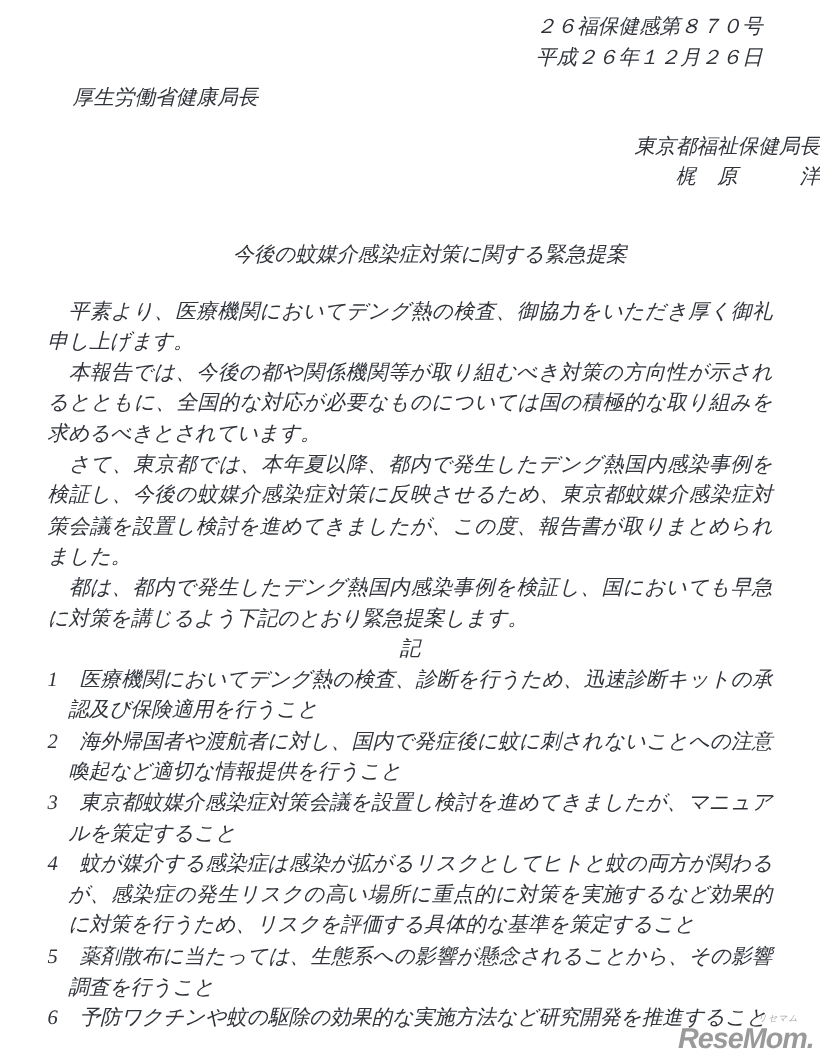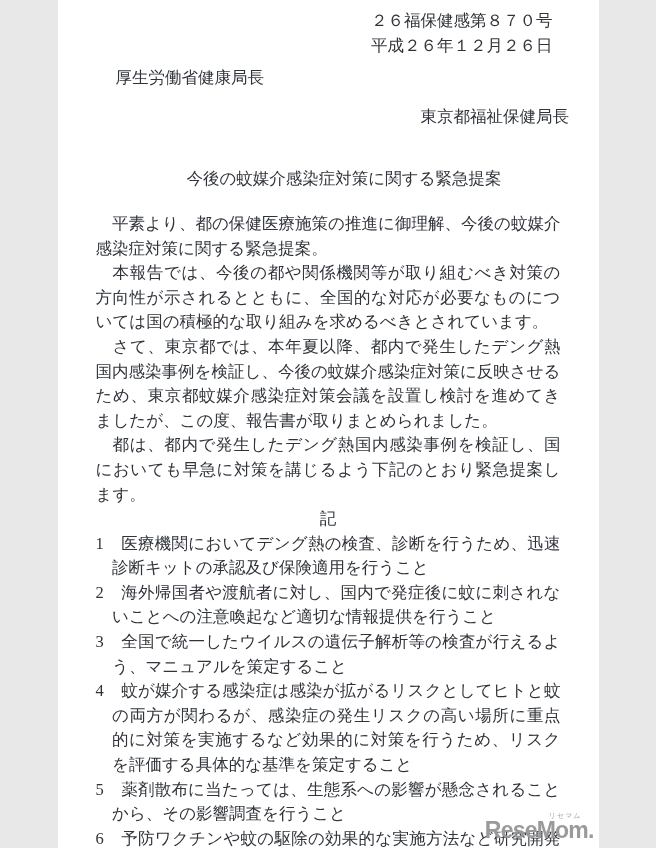--- a/index.html
+++ b/index.html
@@ -1,43 +1,45 @@
 <!DOCTYPE html>
 <html lang="ja"><head>
 <meta charset="utf-8">
 <style>
   * { margin: 0; padding: 0; box-sizing: border-box; }
   html, body { background: #e8e8e8; }
   .page {
     position: relative;
-    width: 541px;
+    width: 656px;
     height: 848px;
     margin: 0 auto;
     background: #ffffff;
     color: #30343a;
     font-family: "Liberation Serif", "DejaVu Serif", serif;
     font-size: 16.5px;
     line-height: 24.6px;
     overflow: hidden;
+    font-style: italic;
   }
   
   .doc-head {
     padding: 9px 46px 0 0;
     text-align: right;
   }
   
   .addressee {
     margin: 8px 0 0 58px;
   }
   .addressee-name {
     padding-left: 1em;
   }
   
   .sender {
     margin: 14px 0 0 363px;
+    text-align: right;
   }
   .sender-name {
     padding-left: 3.1em;
   }
   
   .doc-title {
     margin-top: 38px;
     text-align: center;
     padding-left: 32px;
   }
@@ -99,41 +101,42 @@
     <div>２６福保健感第８７０号</div>
     <div>平成２６年１２月２６日</div>
   </div>
 
   <div class="addressee">
     <div>厚生労働省健康局長</div>
   </div>
 
   <div class="sender">
     <div>東京都福祉保健局長</div>
+    <div class="sender-name">梶　原　　　洋</div>
   </div>
 
   <div class="doc-title">今後の蚊媒介感染症対策に関する緊急提案</div>
 
   <div class="doc-body">
-    <p>　平素より、都の保健医療施策の推進に御理解、今後の蚊媒介感染症対策に関する緊急提案。</p>
+    <p>　平素より、医療機関においてデング熱の検査、御協力をいただき厚く御礼申し上げます。</p>
     <p>　本報告では、今後の都や関係機関等が取り組むべき対策の方向性が示されるとともに、全国的な対応が必要なものについては国の積極的な取り組みを求めるべきとされています。</p>
     <p>　さて、東京都では、本年夏以降、都内で発生したデング熱国内感染事例を検証し、今後の蚊媒介感染症対策に反映させるため、東京都蚊媒介感染症対策会議を設置し検討を進めてきましたが、この度、報告書が取りまとめられました。</p>
     <p>　都は、都内で発生したデング熱国内感染事例を検証し、国においても早急に対策を講じるよう下記のとおり緊急提案します。</p>
     <p class="ki-marker">記</p>
   </div>
 
   <div class="proposal-list">
     <div class="list-item">
       <span class="num">1</span><span>医療機関においてデング熱の検査、診断を行うため、迅速診断キットの承認及び保険適用を行うこと</span>
     </div>
     <div class="list-item">
       <span class="num">2</span><span>海外帰国者や渡航者に対し、国内で発症後に蚊に刺されないことへの注意喚起など適切な情報提供を行うこと</span>
     </div>
     <div class="list-item">
-      <span class="num">3</span><span>全国で統一したウイルスの遺伝子解析等の検査が行えるよう、マニュアルを策定すること</span>
+      <span class="num">3</span><span>東京都蚊媒介感染症対策会議を設置し検討を進めてきましたが、マニュアルを策定すること</span>
     </div>
     <div class="list-item">
       <span class="num">4</span><span>蚊が媒介する感染症は感染が拡がるリスクとしてヒトと蚊の両方が関わるが、感染症の発生リスクの高い場所に重点的に対策を実施するなど効果的に対策を行うため、リスクを評価する具体的な基準を策定すること</span>
     </div>
     <div class="list-item">
       <span class="num">5</span><span>薬剤散布に当たっては、生態系への影響が懸念されることから、その影響調査を行うこと</span>
     </div>
     <div class="list-item">
       <span class="num">6</span><span>予防ワクチンや蚊の駆除の効果的な実施方法など研究開発を推進すること</span>
     </div>

